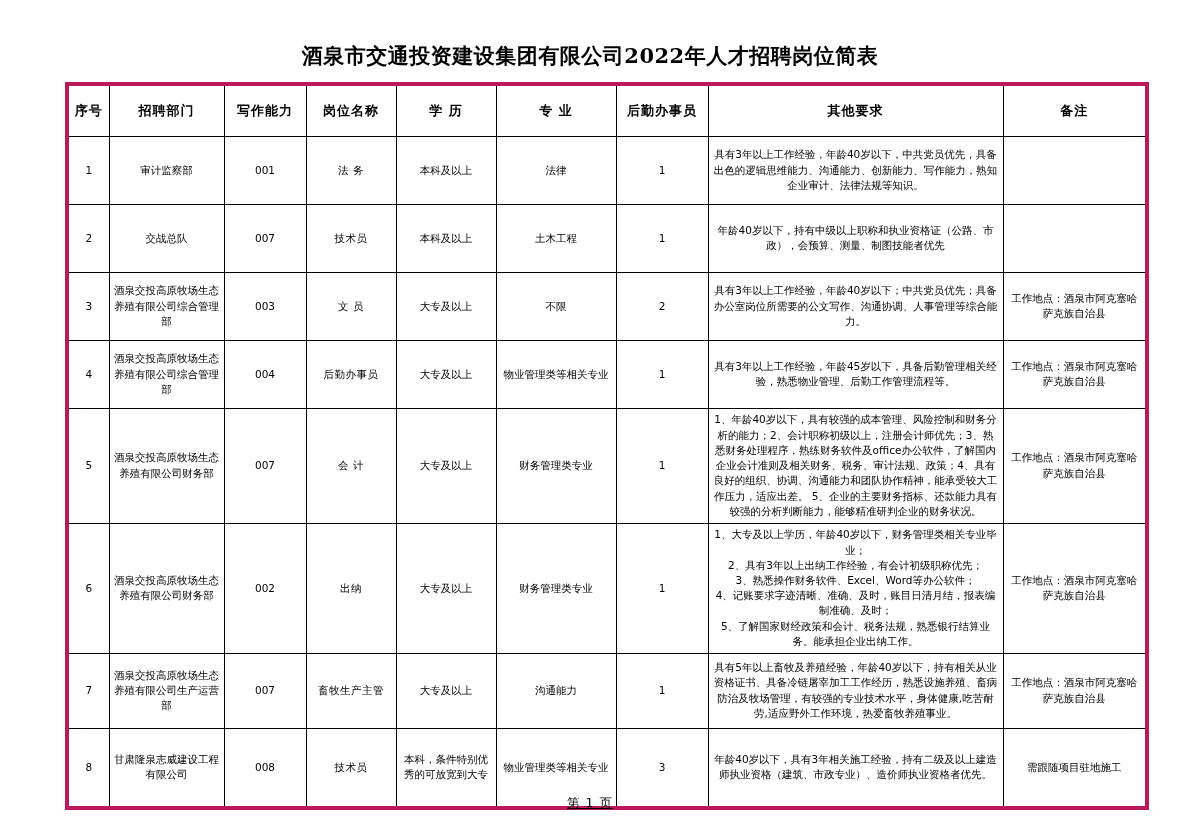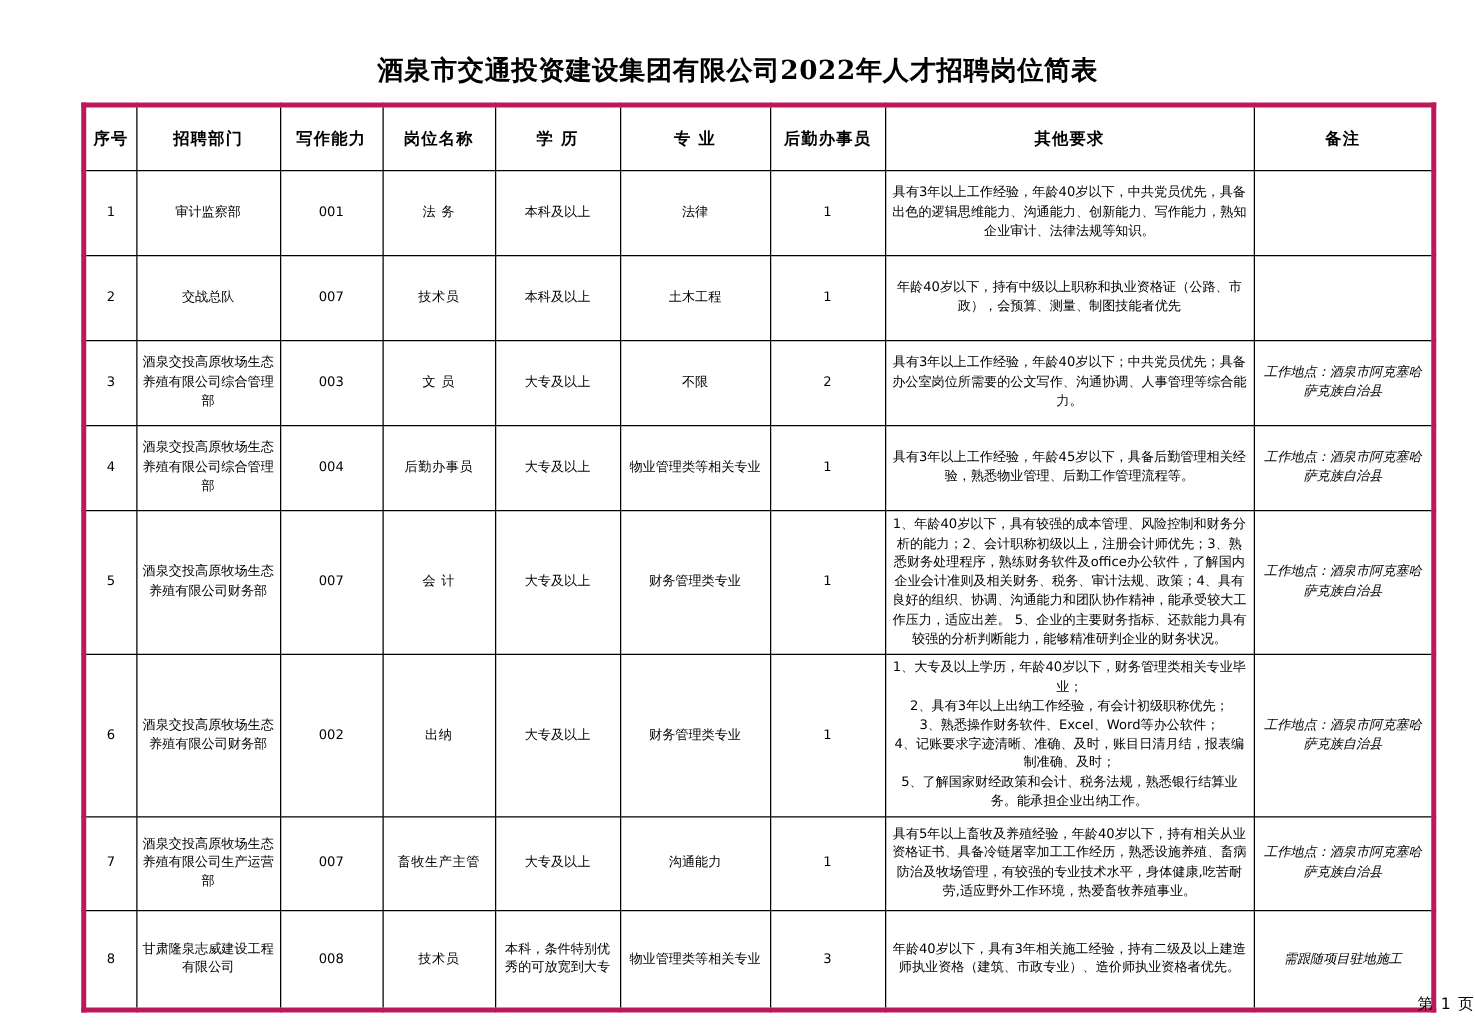--- a/index.html
+++ b/index.html
@@ -67,21 +67,20 @@
   td.c-req {
     text-align: left;
     font-size: 10px;
     line-height: 1.5;
     padding: 6px 6px;
     vertical-align: middle;
   }
   td.c-note {
     font-size: 10px;
     line-height: 1.5;
-    font-style: italic;
   }
   td.c-dept {
     font-size: 10.5px;
     line-height: 1.5;
   }
   td.c-code, td.c-num, td.c-idx {
     font-size: 11px;
     font-family: "DejaVu Sans", "Liberation Sans", sans-serif;
   }
   td.c-title {
@@ -96,24 +95,25 @@
   col.w-major { width: 120px; }
   col.w-count { width: 92px; }
   col.w-req   { width: 295px; }
   col.w-note  { width: 144px; }
 
   .footer {
     position: absolute;
     left: 0;
     right: 0;
     bottom: 16px;
-    text-align: right;
+    text-align: center;
     font-size: 12.5px;
     letter-spacing: 1px;
     font-family: "DejaVu Sans", "Liberation Sans", sans-serif;
+    text-decoration: underline;
   }
 </style>
 </head>
 <body>
 
 <div class="page">
 
   <h1 class="doc-title">酒泉市交通投资建设集团有限公司2022年人才招聘岗位简表</h1>
 
   <div class="table-wrap">

